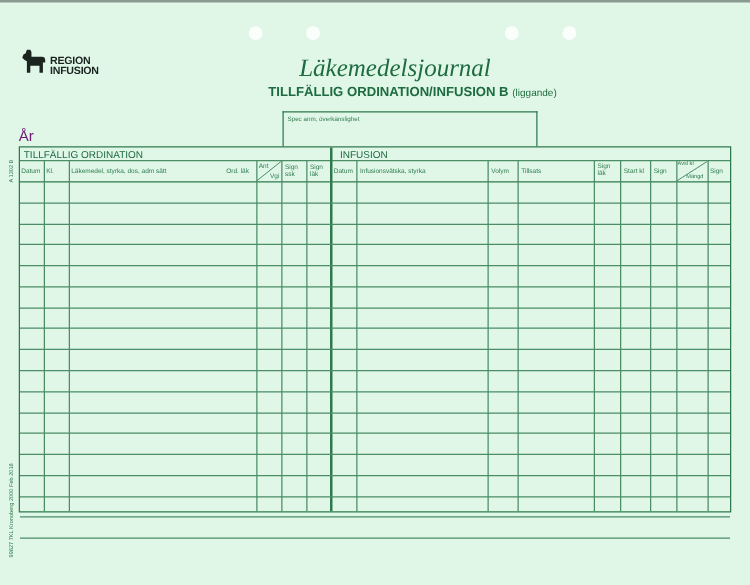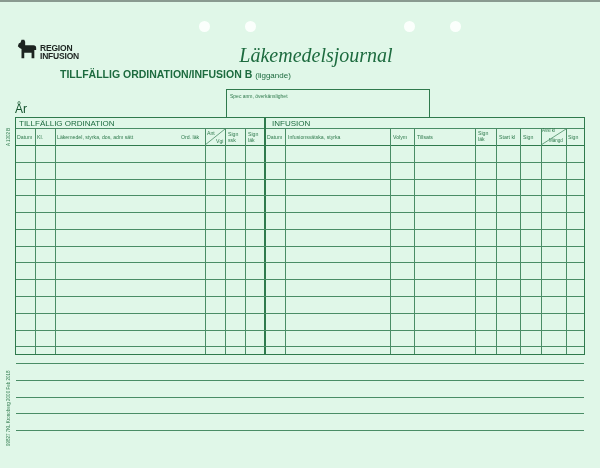--- a/index.html
+++ b/index.html
@@ -11,31 +11,31 @@
     color: #1d6b3f;
   }
   .top-edge { position: absolute; left: 0; top: 0; width: 600px; height: 2px; background: #8a9a90; }
   .hole { position: absolute; width: 11px; height: 11px; border-radius: 50%; background: #fbfffc; top: 21px; }
 
   .logo { position: absolute; left: 16px; top: 38px; display: flex; align-items: flex-start; }
   .logo svg { width: 22px; height: 22px; }
   .logo-text { margin-left: 2px; margin-top: 6px; font-weight: bold; font-size: 8.5px; line-height: 8px; color: #1c2420; letter-spacing: -0.2px; }
 
   .title { position: absolute; left: 0; width: 592px; top: 44px; text-align: center; font-family: "Liberation Serif", serif; font-style: italic; font-size: 20px; color: #1d6b3f; padding-left: 40px; }
-  .subtitle { position: absolute; left: 0; width: 600px; top: 68px; font-weight: bold; font-size: 10.5px; color: #1d6b3f; padding-left: 60px; }
+  .subtitle { position: absolute; left: 0; width: 600px; top: 68px; text-align: center; font-weight: bold; font-size: 10.5px; color: #1d6b3f; padding-left: 60px; }
   .subtitle .small { font-weight: normal; font-size: 8px; }
 
   .spec-box { position: absolute; left: 226px; top: 89px; width: 204px; height: 28px; border: 1px solid #2f7a4d; border-bottom: none; }
   .spec-label { position: absolute; left: 3px; top: 3px; font-size: 5px; color: #2f7a4d; }
 
-  .ar-label { position: absolute; left: 15px; top: 102px; font-size: 12px; color: #14532d; }
+  .ar-label { position: absolute; left: 15px; top: 102px; font-size: 12px; color: #701a75; }
 
   .vtext { position: absolute; font-size: 4.5px; color: #2f7a4d; transform: rotate(-90deg); transform-origin: left top; white-space: nowrap; }
 
-  .grid { position: absolute; left: 15px; top: 117px; width: 570px; height: 238px; border: 1.5px solid #2f7a4d; }
+  .grid { position: absolute; left: 15px; top: 117px; width: 570px; height: 293px; border: 1.5px solid #2f7a4d; }
   .section-title { position: absolute; top: 1px; font-size: 8px; color: #1d6b3f; }
   .hline { position: absolute; height: 1px; background: #4a8d66; }
   .vline { position: absolute; width: 1px; background: #4a8d66; }
   .vline.thick { width: 1.5px; background: #2f7a4d; }
   .hdr { position: absolute; font-size: 5.2px; line-height: 6px; color: #2f7a4d; }
   .diag { position: absolute; }
 </style>
 </head>
 <body>
 

